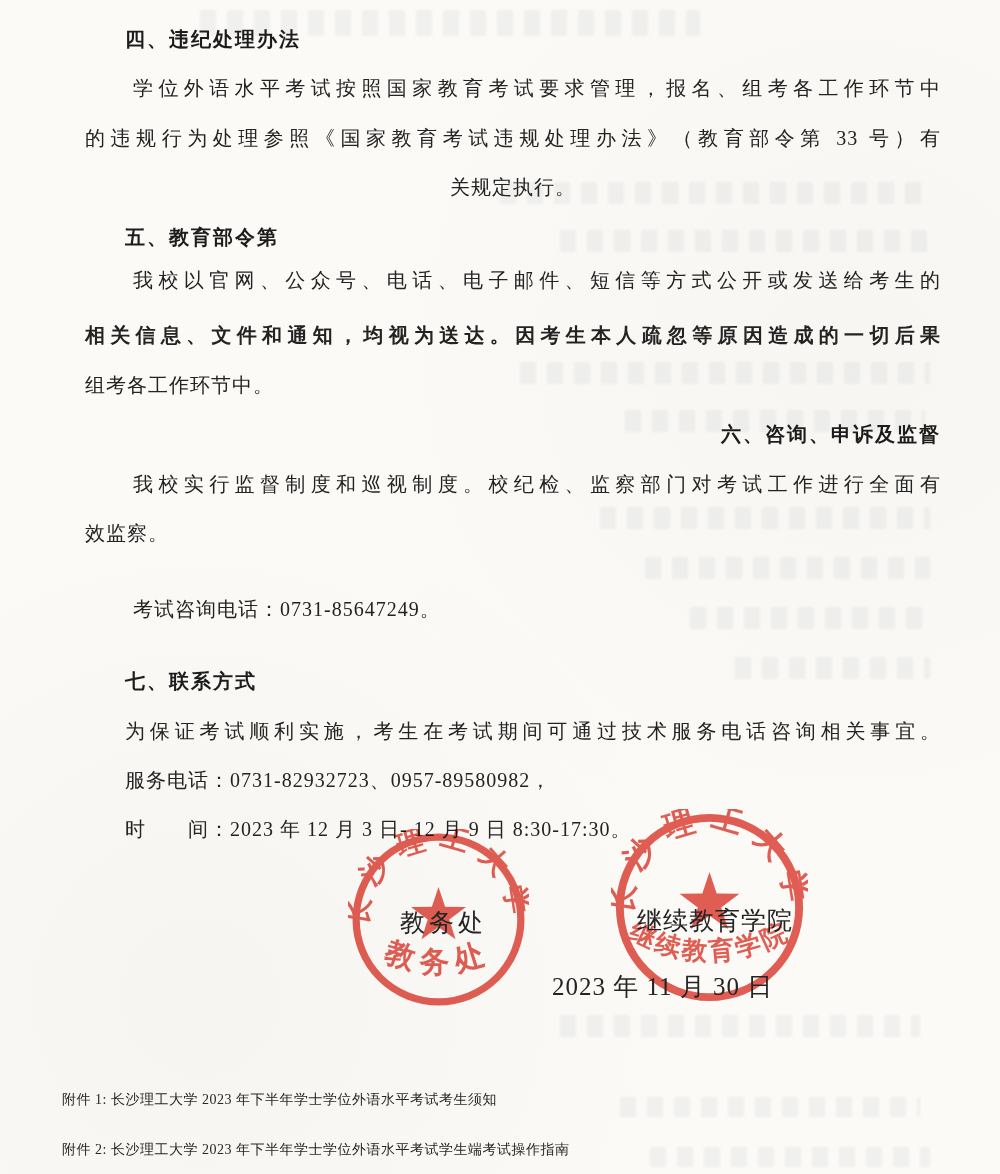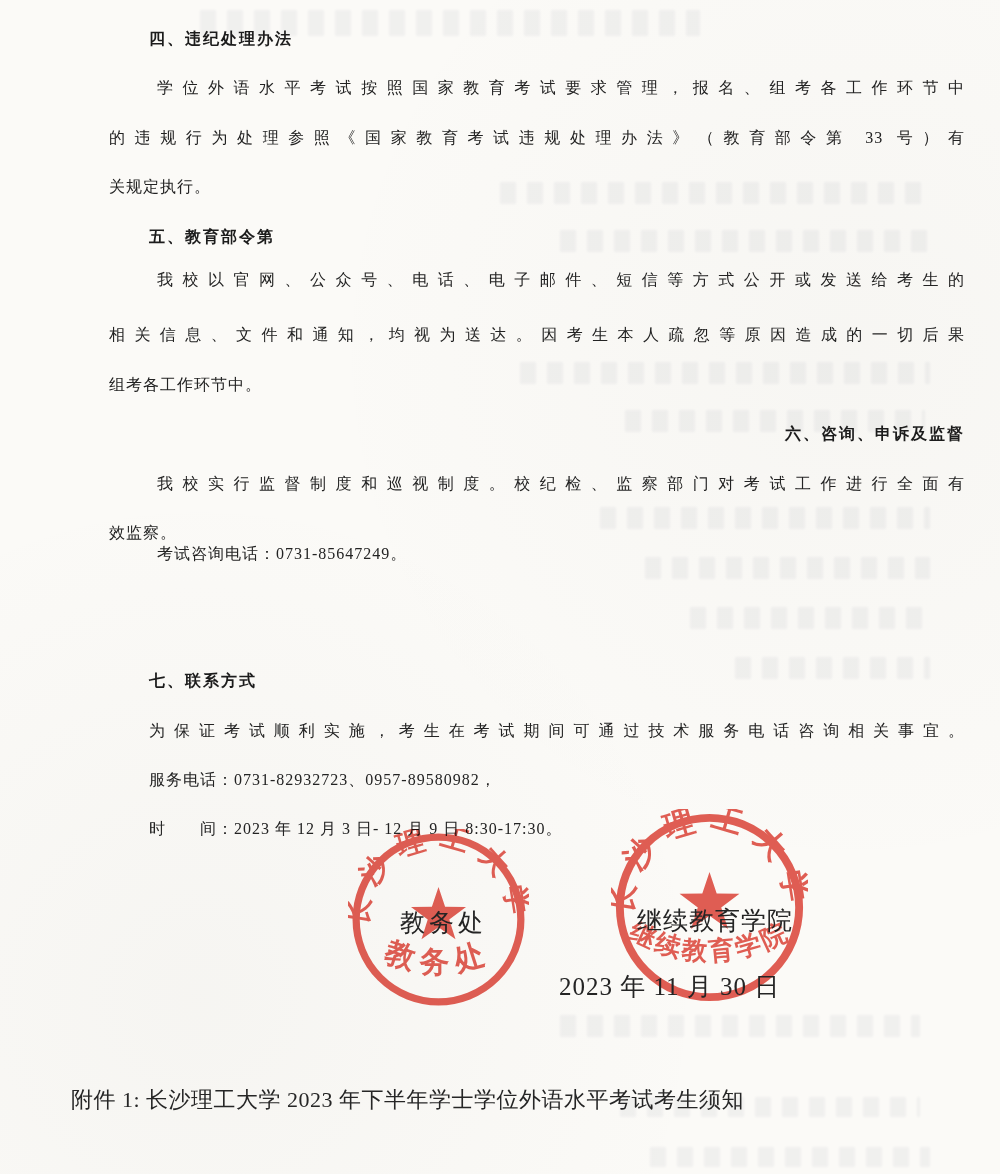--- a/index.html
+++ b/index.html
@@ -11,74 +11,74 @@
   }
   
   .page::after{
     content:"";position:absolute;inset:0;pointer-events:none;
     background:
       radial-gradient(circle at 20% 85%, rgba(120,120,110,0.04), transparent 40%),
       radial-gradient(circle at 85% 30%, rgba(120,120,110,0.03), transparent 45%);
   }
   .doc-line{
     position:absolute;left:85px;width:856px;height:34px;
-    font-size:16px;line-height:34px;letter-spacing:1px;
-    white-space:nowrap;color:#232323;margin-left:24px;
+    font-size:20px;line-height:34px;letter-spacing:1px;
+    white-space:nowrap;color:#232323;
   }
   .doc-line.fill{
     white-space:normal;text-align:justify;text-align-last:justify;
   }
   .doc-line.heading{
     font-family:"Liberation Sans","DejaVu Sans",sans-serif;
     font-weight:bold;letter-spacing:2px;color:#1c1c1c;
   }
   .sig{
     position:absolute;z-index:3;color:#242424;
     font-size:25px;white-space:nowrap;letter-spacing:1px;
   }
   .seal{
     position:absolute;z-index:2;mix-blend-mode:multiply;opacity:0.88;
   }
   .attachment{
-    position:absolute;left:71px;height:30px;font-size:22px;line-height:30px;
+    position:absolute;left:62px;height:30px;font-size:14px;line-height:30px;
     color:#262626;white-space:nowrap;letter-spacing:0.5px;
   }
   .ghost{
     position:absolute;z-index:0;pointer-events:none;opacity:0.055;
     background:repeating-linear-gradient(90deg,#4a566e 0 16px,transparent 16px 27px);
     filter:blur(1.2px);
   }
 </style>
 </head>
 <body>
 
 <div class="page">
 
   <div style="position:absolute;inset:0;z-index:1;">
       <div class="doc-line heading" style="top: 22px; text-indent: 40px;">四、违纪处理办法</div>
       <div class="doc-line fill" style="top: 71.4px; text-indent: 48px;">学位外语水平考试按照国家教育考试要求管理，报名、组考各工作环节中</div>
       <div class="doc-line fill" style="top: 120.8px; text-indent: 0px;">的违规行为处理参照《国家教育考试违规处理办法》（教育部令第 33 号）有</div>
-      <div class="doc-line" style="top: 170.2px; text-indent: 0px;">关规定执行。</div>
+      <div class="doc-line" style="top: 170.2px; text-indent: 0px; text-align: center;">关规定执行。</div>
       <div class="doc-line heading" style="top: 219.6px; text-indent: 40px;">五、教育部令第</div>
       <div class="doc-line fill" style="top: 263px; text-indent: 48px;">我校以官网、公众号、电话、电子邮件、短信等方式公开或发送给考生的</div>
-      <div class="doc-line fill" style="top: 318.4px; text-indent: 0px;">相关信息、文件和通知，均视为送达。因考生本人疏忽等原因造成的一切后果</div>
+      <div class="doc-line fill" style="top: 318.4px; text-indent: 0px; font-weight: bold;">相关信息、文件和通知，均视为送达。因考生本人疏忽等原因造成的一切后果</div>
       <div class="doc-line" style="top: 367.8px; text-indent: 0px;">组考各工作环节中。</div>
       <div class="doc-line heading" style="top: 417.2px; text-indent: 40px; text-align: right;">六、咨询、申诉及监督</div>
       <div class="doc-line" style="top: 516px; text-indent: 0px;">效监察。</div>
       <div class="doc-line fill" style="top: 466.6px; text-indent: 48px;">我校实行监督制度和巡视制度。校纪检、监察部门对考试工作进行全面有</div>
-      <div class="doc-line" style="top: 537px; text-indent: 48px;">考试咨询电话：0731-85647249。</div>
+      <div class="doc-line" style="top: 592px; text-indent: 48px;">考试咨询电话：0731-85647249。</div>
       <div class="doc-line fill" style="top: 713.6px; text-indent: 40px;">为保证考试顺利实施，考生在考试期间可通过技术服务电话咨询相关事宜。</div>
       <div class="doc-line heading" style="top: 664.2px; text-indent: 40px;">七、联系方式</div>
       <div class="doc-line" style="top: 763px; text-indent: 40px;">服务电话：0731-82932723、0957-89580982，</div>
       <div class="doc-line" style="top: 812.4px; text-indent: 40px;">时　　间：2023 年 12 月 3 日- 12 月 9 日 8:30-17:30。</div>
     </div>
 
   <div class="sig" style="left:400px;top:906px;letter-spacing:4px;">教务处</div>
   <div class="sig" style="left:637px;top:904px;letter-spacing:1px;">继续教育学院</div>
-  <div class="sig" style="left:552px;top:970px;margin-left:7px;">2023 年 11 月 30 日</div>
+  <div class="sig" style="left:552px;top:970px;">2023 年 11 月 30 日</div>
 
   <svg class="seal" style="left:348px;top:829px;" width="181" height="181" viewBox="0 0 200 200">
     <circle cx="100" cy="100" r="91" fill="none" stroke="#e0493e" stroke-width="8"></circle>
     <defs>
       <path id="arcTop1" d="M 27,126 A 78,78 0 1 1 173,126" fill="none"></path>
       <path id="arcBot1" d="M 40,144 Q 100,172 160,144" fill="none"></path>
     </defs>
     <text font-size="31" font-weight="bold" fill="#e0493e" letter-spacing="13" font-family="Liberation Serif, DejaVu Serif, serif">
       <textPath href="#arcTop1" startOffset="50%" text-anchor="middle">长沙理工大学</textPath>
     </text>
@@ -98,20 +98,21 @@
       <textPath href="#arcTop2" startOffset="50%" text-anchor="middle">长沙理工大学</textPath>
     </text>
     <polygon fill="#e0493e" points="100,64 107.3,85.9 130.4,86.1 111.9,99.9 118.8,121.9 100,108.5 81.2,121.9 88.1,99.9 69.6,86.1 92.7,85.9"></polygon>
     <text font-size="26" font-weight="bold" fill="#e0493e" letter-spacing="3" font-family="Liberation Serif, DejaVu Serif, serif">
       <textPath href="#arcBot2" startOffset="50%" text-anchor="middle">继续教育学院</textPath>
     </text>
   </svg>
 
   <div style="position:absolute;inset:0;z-index:1;pointer-events:none;">
       <div class="attachment" style="top: 1085px;">附件 1: 长沙理工大学 2023 年下半年学士学位外语水平考试考生须知</div>
+      <div class="attachment" style="top: 1135px;">附件 2: 长沙理工大学 2023 年下半年学士学位外语水平考试学生端考试操作指南</div>
     </div>
 <div class="ghost" style="left: 200px; top: 10px; width: 500px; height: 26px;"></div>
     <div class="ghost" style="left: 500px; top: 182px; width: 430px; height: 22px;"></div>
     <div class="ghost" style="left: 560px; top: 230px; width: 370px; height: 22px;"></div>
     <div class="ghost" style="left: 520px; top: 362px; width: 410px; height: 22px;"></div>
     <div class="ghost" style="left: 625px; top: 410px; width: 300px; height: 22px;"></div>
     <div class="ghost" style="left: 600px; top: 507px; width: 330px; height: 22px;"></div>
     <div class="ghost" style="left: 645px; top: 557px; width: 285px; height: 22px;"></div>
     <div class="ghost" style="left: 690px; top: 607px; width: 240px; height: 22px;"></div>
     <div class="ghost" style="left: 735px; top: 657px; width: 195px; height: 22px;"></div>

